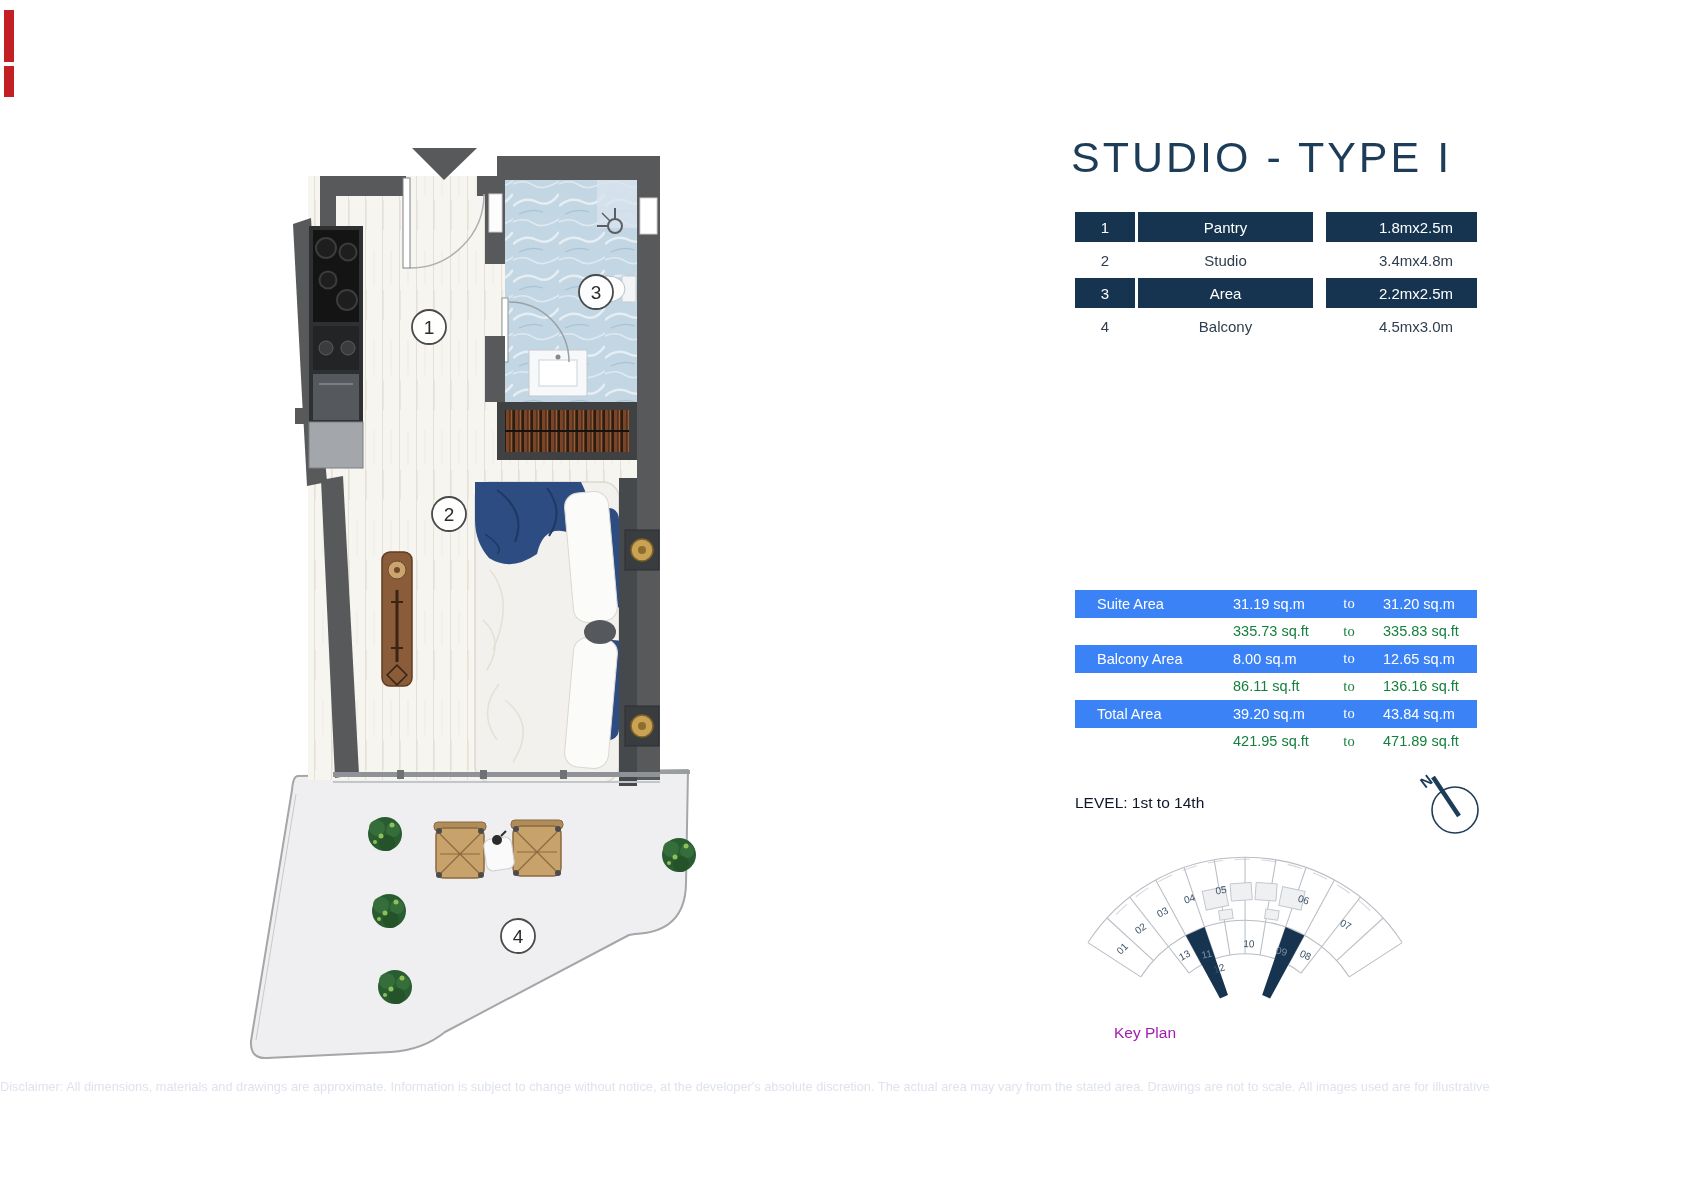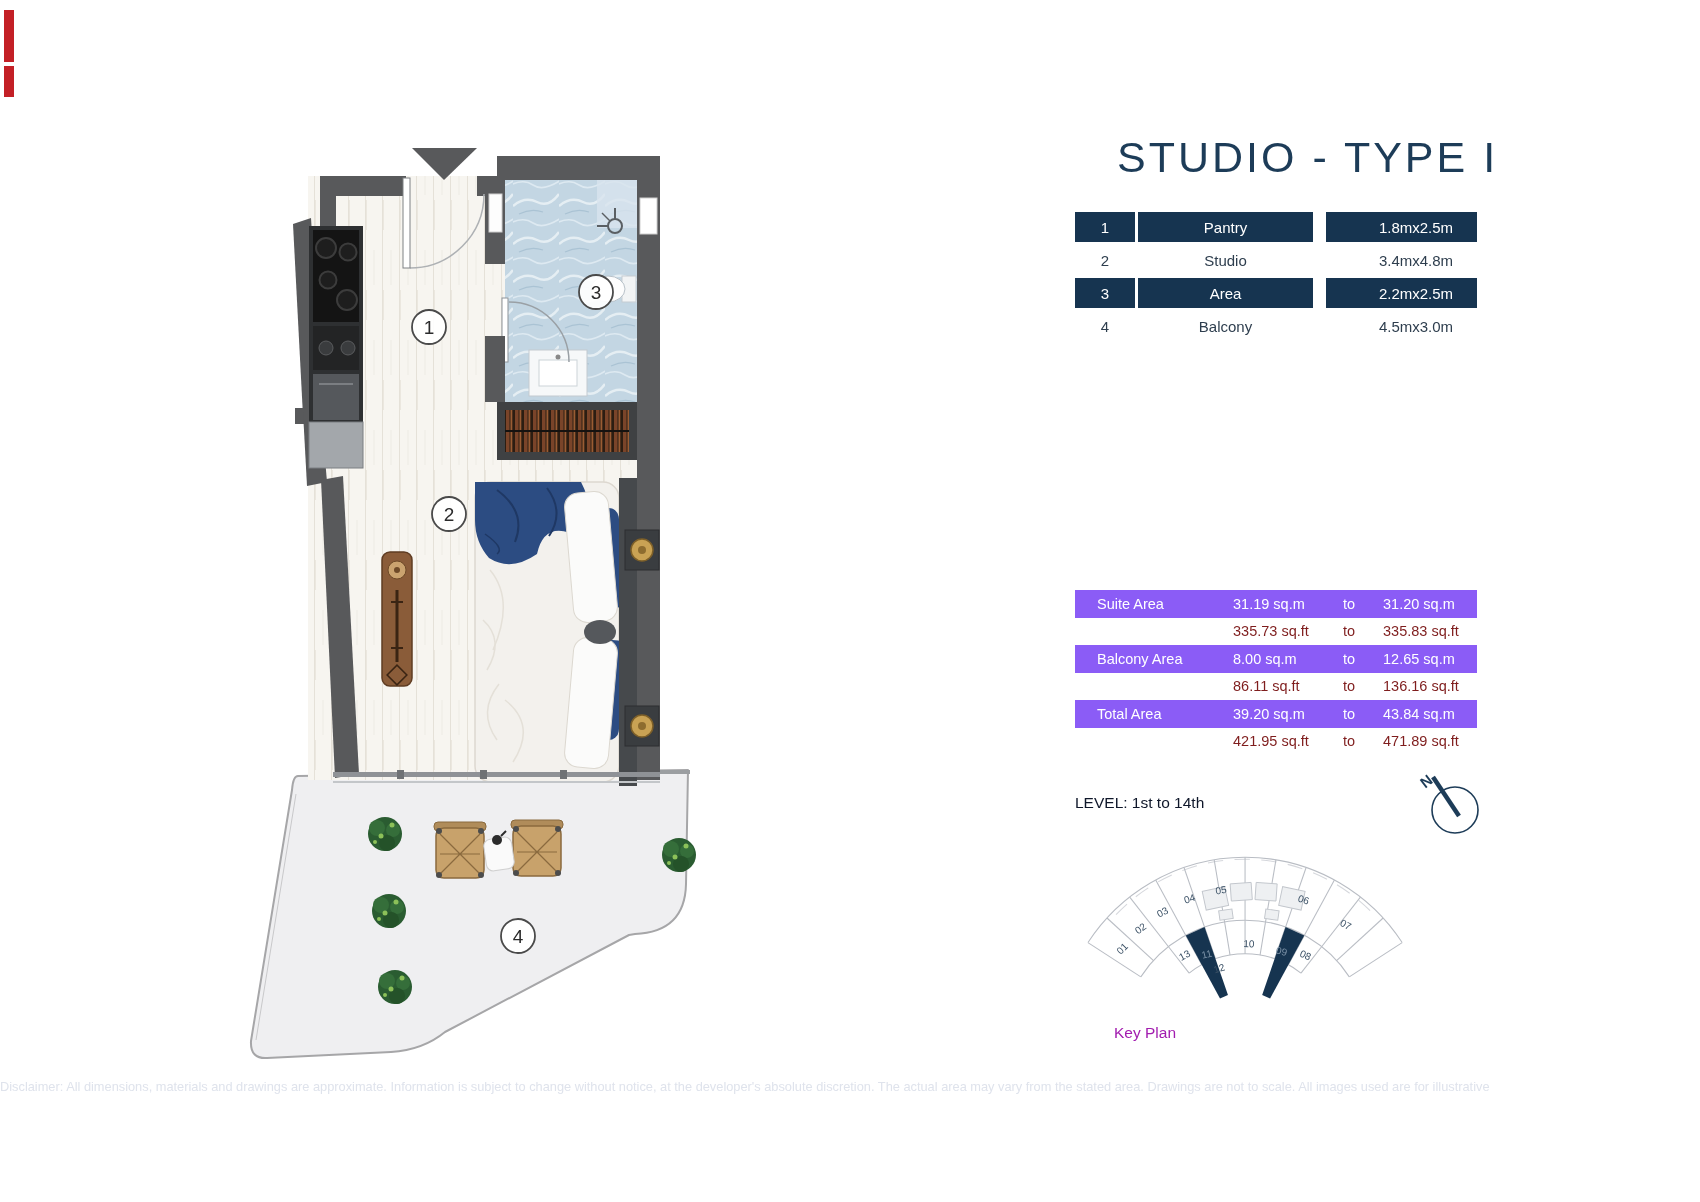--- a/index.html
+++ b/index.html
@@ -9,39 +9,39 @@
     -webkit-font-smoothing:antialiased;
   }
   .abs{position:absolute;}
 
   
   .red-mark{position:absolute;left:4px;width:10px;background:#c32026;}
 
   
   .page-title{
     left:1071px;top:133px;font-size:43px;letter-spacing:3px;
-    color:#1d3c58;font-weight:400;white-space:nowrap;margin-left:46px;
+    color:#1d3c58;font-weight:400;white-space:nowrap;
   }
 
   
   .room-table{left:1075px;top:212px;width:402px;}
   .rt-row{display:flex;height:30px;margin-bottom:3px;align-items:stretch;font-size:15px;color:#2e3e4e;}
   .rt-row .cell{display:flex;align-items:center;justify-content:center;}
   .rt-row .c1{width:60px;}
   .rt-row .c2{width:175px;margin-left:3px;}
   .rt-row .c3{flex:1;margin-left:13px;padding-left:29px;}
   .rt-row.dark .cell{background:#163450;color:#ffffff;}
 
   
   .area-table{left:1075px;top:590px;width:402px;}
-  .at-row{display:flex;height:27.5px;align-items:center;font-size:14.5px;color:#7f1d1d;}
-  .at-row.dark{background:#8b5cf6;color:#ffffff;}
+  .at-row{display:flex;height:27.5px;align-items:center;font-size:14.5px;color:#15803d;}
+  .at-row.dark{background:#3b82f6;color:#ffffff;}
   .at-row .lbl{width:158px;padding-left:22px;box-sizing:border-box;}
   .at-row .v1{width:96px;}
-  .at-row .to{width:40px;text-align:center;}
+  .at-row .to{width:40px;text-align:center;font-family:Liberation Serif, serif;}
   .at-row .v2{flex:1;padding-left:14px;}
 
   .level-line{left:1075px;top:794px;font-size:15.5px;color:#0f172a;}
   .keyplan-caption{left:1114px;top:1024px;font-size:15.5px;color:#a21caf;}
 
   .disclaimer{
     left:0;right:0;top:1079px;
     font-size:12.8px;line-height:15.5px;color:#dfe3ec;
   }
 

